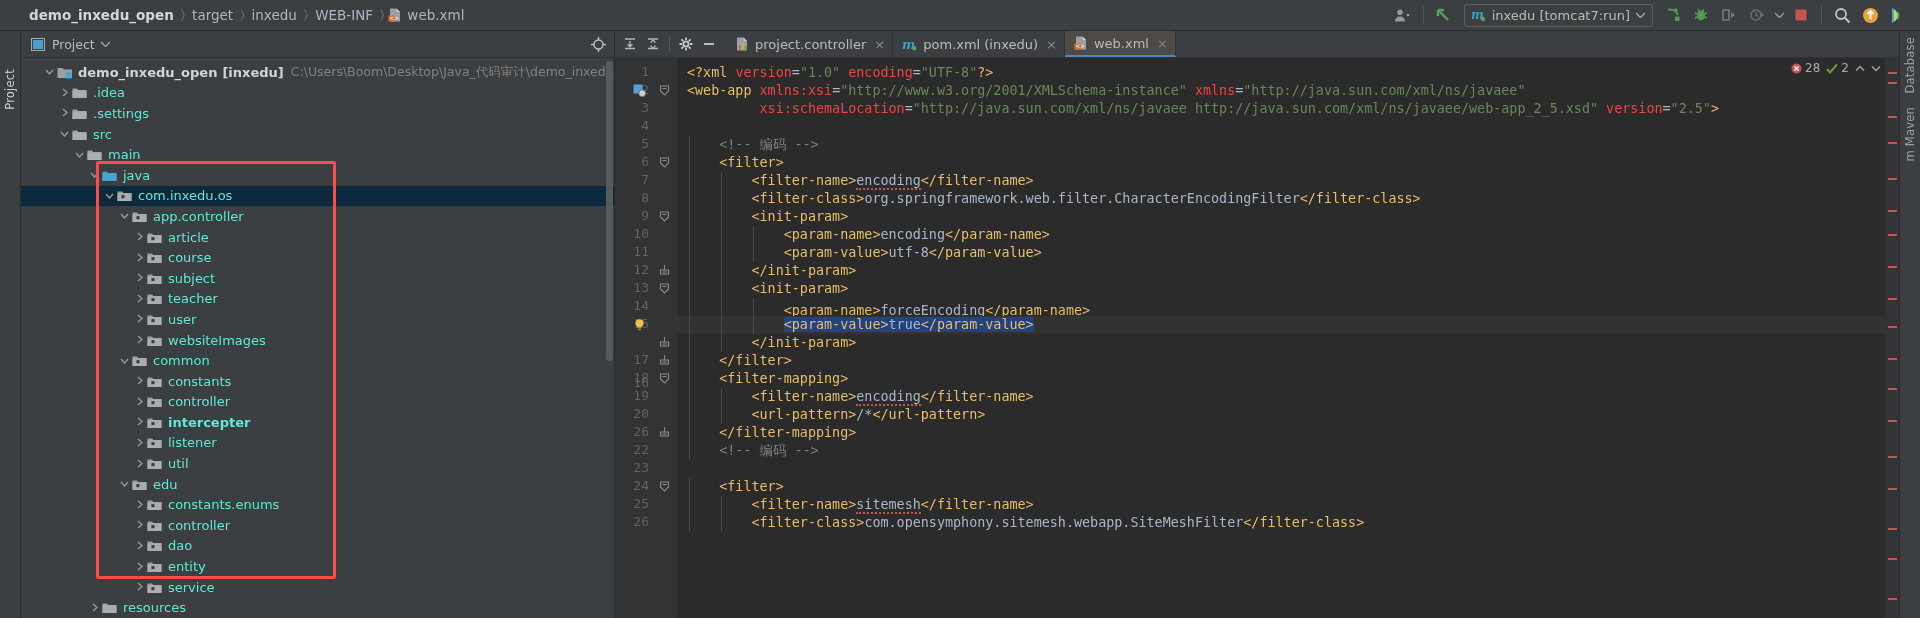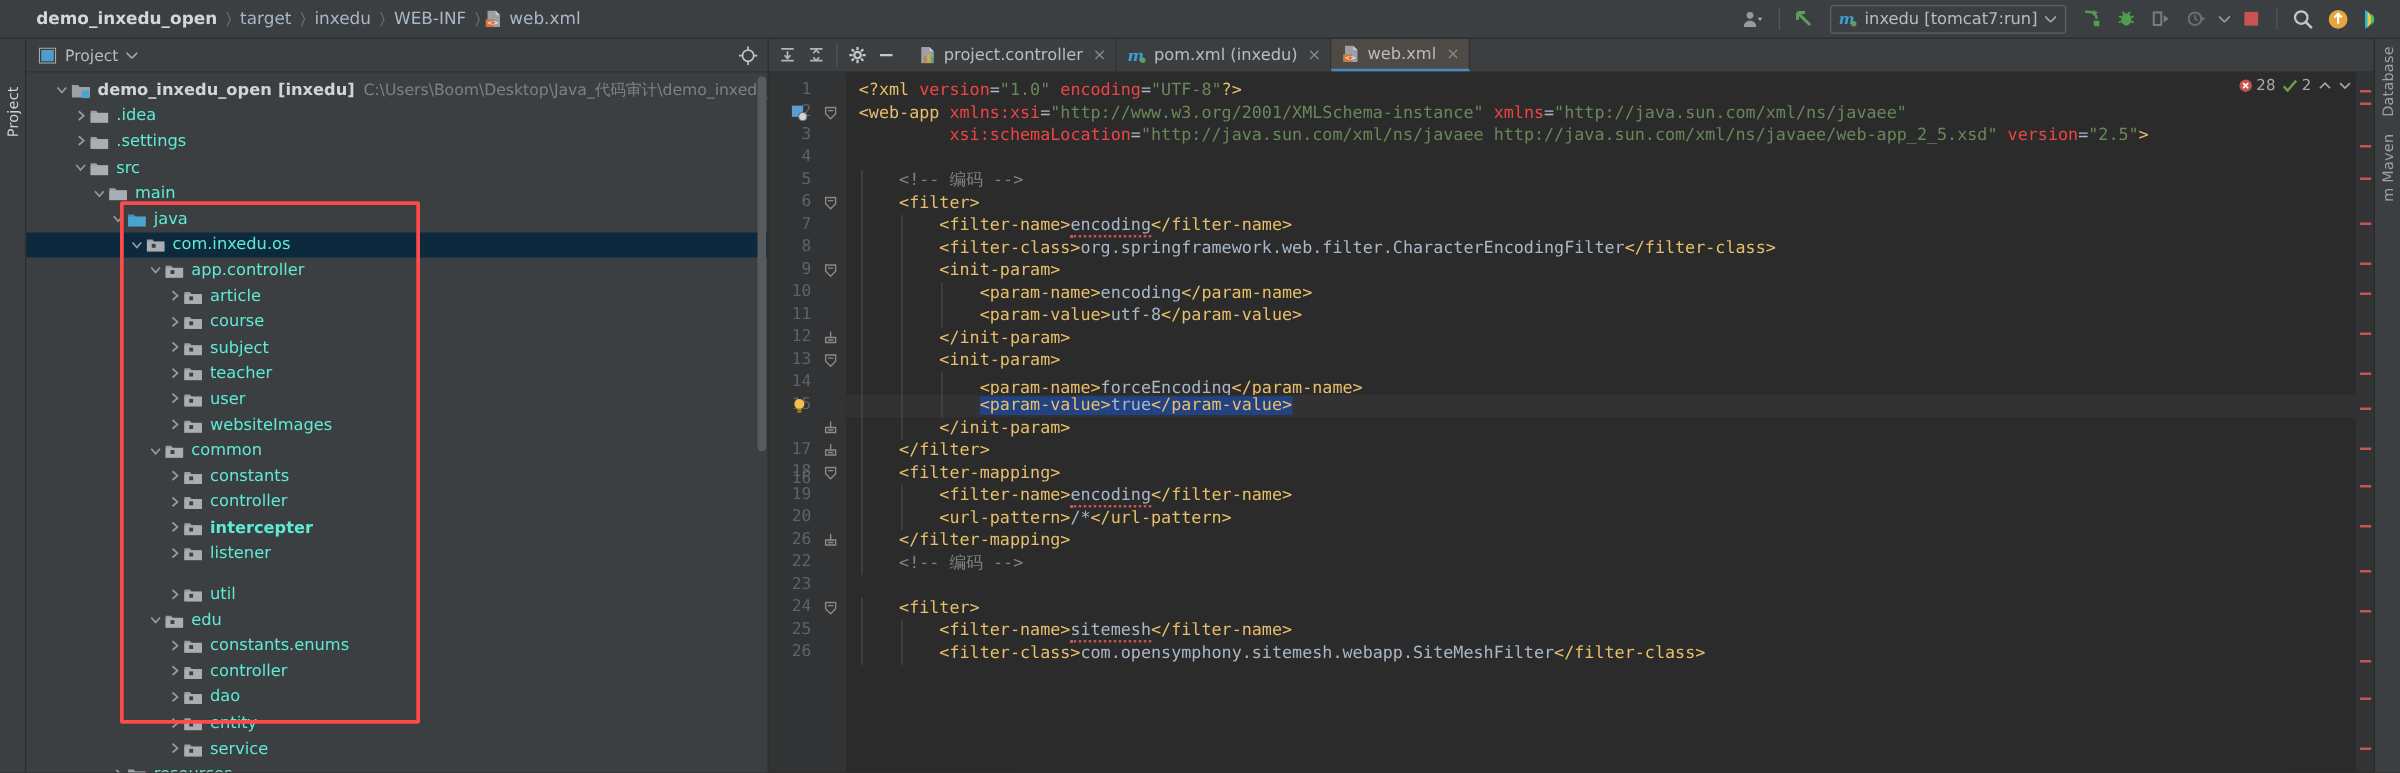--- a/index.html
+++ b/index.html
@@ -533,21 +533,21 @@
             </span>
             <span class="icon">
               <svg width="15" height="13" viewBox="0 0 15 13">
                 <path d="M0.5 2.5 h4.5 l1.2 1.6 h8.3 v8 h-14 z" fill="#9aa0a6"></path>
                 <path d="M0.5 4.4 h14 v7.6 h-14 z" fill="#a8aeb4"></path>
                 <rect x="4.4" y="6.1" width="3.1" height="3.1" fill="#3c3f41"></rect>
               </svg>
             </span>
             <span class="label">listener</span>
           </div>
-          <div class="row" style="padding-left: 112px; margin-top: 12px;">
+          <div class="row" style="padding-left: 112px;">
             <span class="arrow">
               <svg width="10" height="10" viewBox="0 0 10 10">
                 <path d="M3 1 L7 4.5 L3 8" stroke="#9a9a9a" stroke-width="1.35" fill="none"></path>
               </svg>
             </span>
             <span class="icon">
               <svg width="15" height="13" viewBox="0 0 15 13">
                 <path d="M0.5 2.5 h4.5 l1.2 1.6 h8.3 v8 h-14 z" fill="#9aa0a6"></path>
                 <path d="M0.5 4.4 h14 v7.6 h-14 z" fill="#a8aeb4"></path>
                 <rect x="4.4" y="6.1" width="3.1" height="3.1" fill="#3c3f41"></rect>

